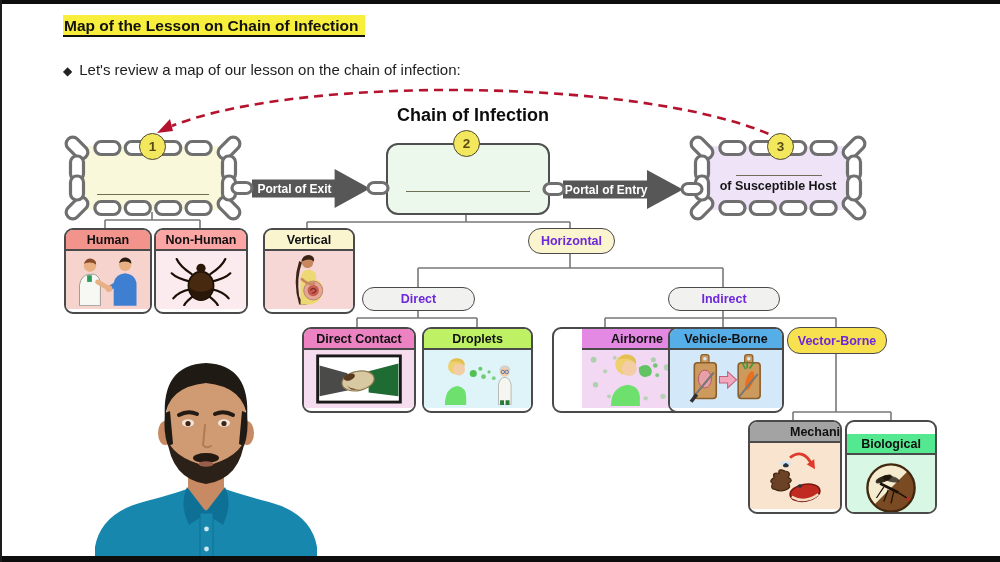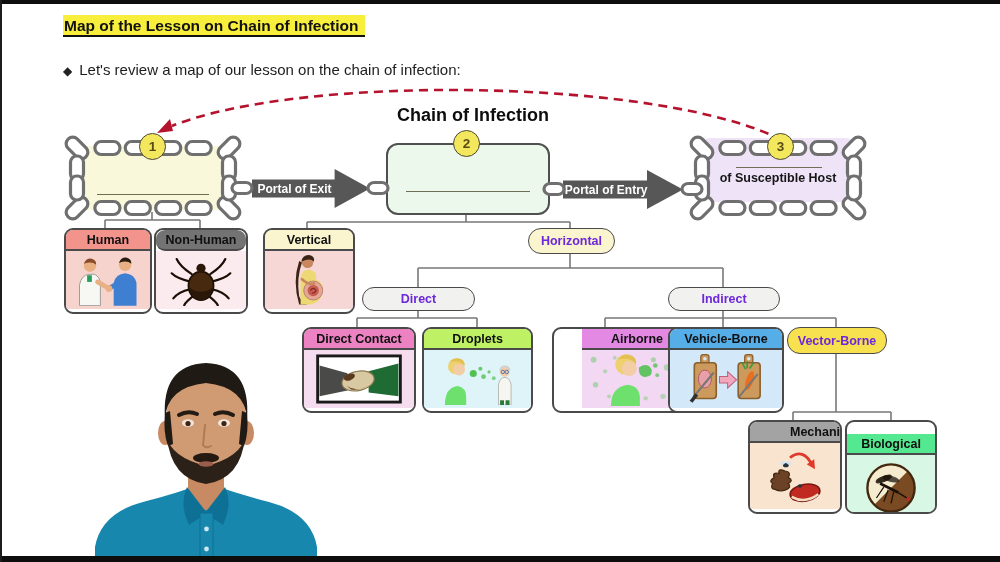--- a/index.html
+++ b/index.html
@@ -95,21 +95,21 @@
   </svg>
 
   <div class="step-box" style="left: 75px; top: 146px; width: 156px; height: 64px; background: rgb(250, 248, 218);">
     <div class="blank-line" style="left:22px;top:48px;width:112px;"></div>
   </div>
 
   <div class="step-box bordered" style="left: 386px; top: 143px; width: 160px; height: 68px; background: rgb(236, 248, 236);">
     <div class="blank-line" style="left:18px;top:46px;width:124px;"></div>
   </div>
 
-  <div class="step-box" style="left: 700px; top: 138px; width: 156px; height: 64px; background: rgb(239, 227, 247);">
+  <div class="step-box" style="left: 700px; top: 146px; width: 156px; height: 64px; background: rgb(239, 227, 247);">
     <div class="blank-line" style="left:36px;top:29px;width:86px;"></div>
     <div class="step-label" style="top:33px;">of Susceptible Host</div>
   </div>
 
   <div class="num-badge" style="left: 139px; top: 133px; background: rgb(243, 231, 94);">1</div>
   <div class="num-badge" style="left: 453px; top: 130px; background: rgb(243, 231, 94);">2</div>
   <div class="num-badge" style="left: 767px; top: 133px; background: rgb(243, 231, 94);">3</div>
 
   <div class="flow-arrow" style="left: 252px; top: 169px; width: 118px; height: 39px; background: rgb(87, 87, 87);">
     <span>Portal of Exit</span>
@@ -130,21 +130,21 @@
         <circle cx="58" cy="11" r="6.5" fill="#e9b183"></circle>
         <path d="M51.5 9 Q54 2.5 60 3.5 Q65 5 64.5 10 Q60 5.5 51.5 9 Z" fill="#2b1c10"></path>
         <path d="M29 29 L41 36" stroke="#e9b183" stroke-width="5" stroke-linecap="round"></path>
         <path d="M53 29 L41 36" stroke="#3f7fd1" stroke-width="5" stroke-linecap="round"></path>
         <circle cx="41" cy="36" r="3.6" fill="#e9b183"></circle>
       </svg>
     </div>
   </div>
 
   <div class="node" style="left:154px;top:228px;width:90px;height:82px;">
-    <div class="node-header" style="background: #737373; border-radius: 9px;">Non-Human</div>
+    <div class="node-header" style="background: #fca5a5;">Non-Human</div>
     <div class="node-body body-nonhuman">
       <svg width="70" height="52" viewBox="0 0 80 62">
         <g stroke="#1a0f05" stroke-width="2.6" fill="none" stroke-linecap="round">
           <path d="M29 24 Q15 15 11 6"></path>
             <path d="M27 33 Q11 29 5 23"></path>
           <path d="M27 42 Q13 45 7 53"></path>
             <path d="M31 50 Q22 57 20 61"></path>
           <path d="M51 24 Q65 15 69 6"></path>
             <path d="M53 33 Q69 29 75 23"></path>
           <path d="M53 42 Q67 45 73 53"></path>

